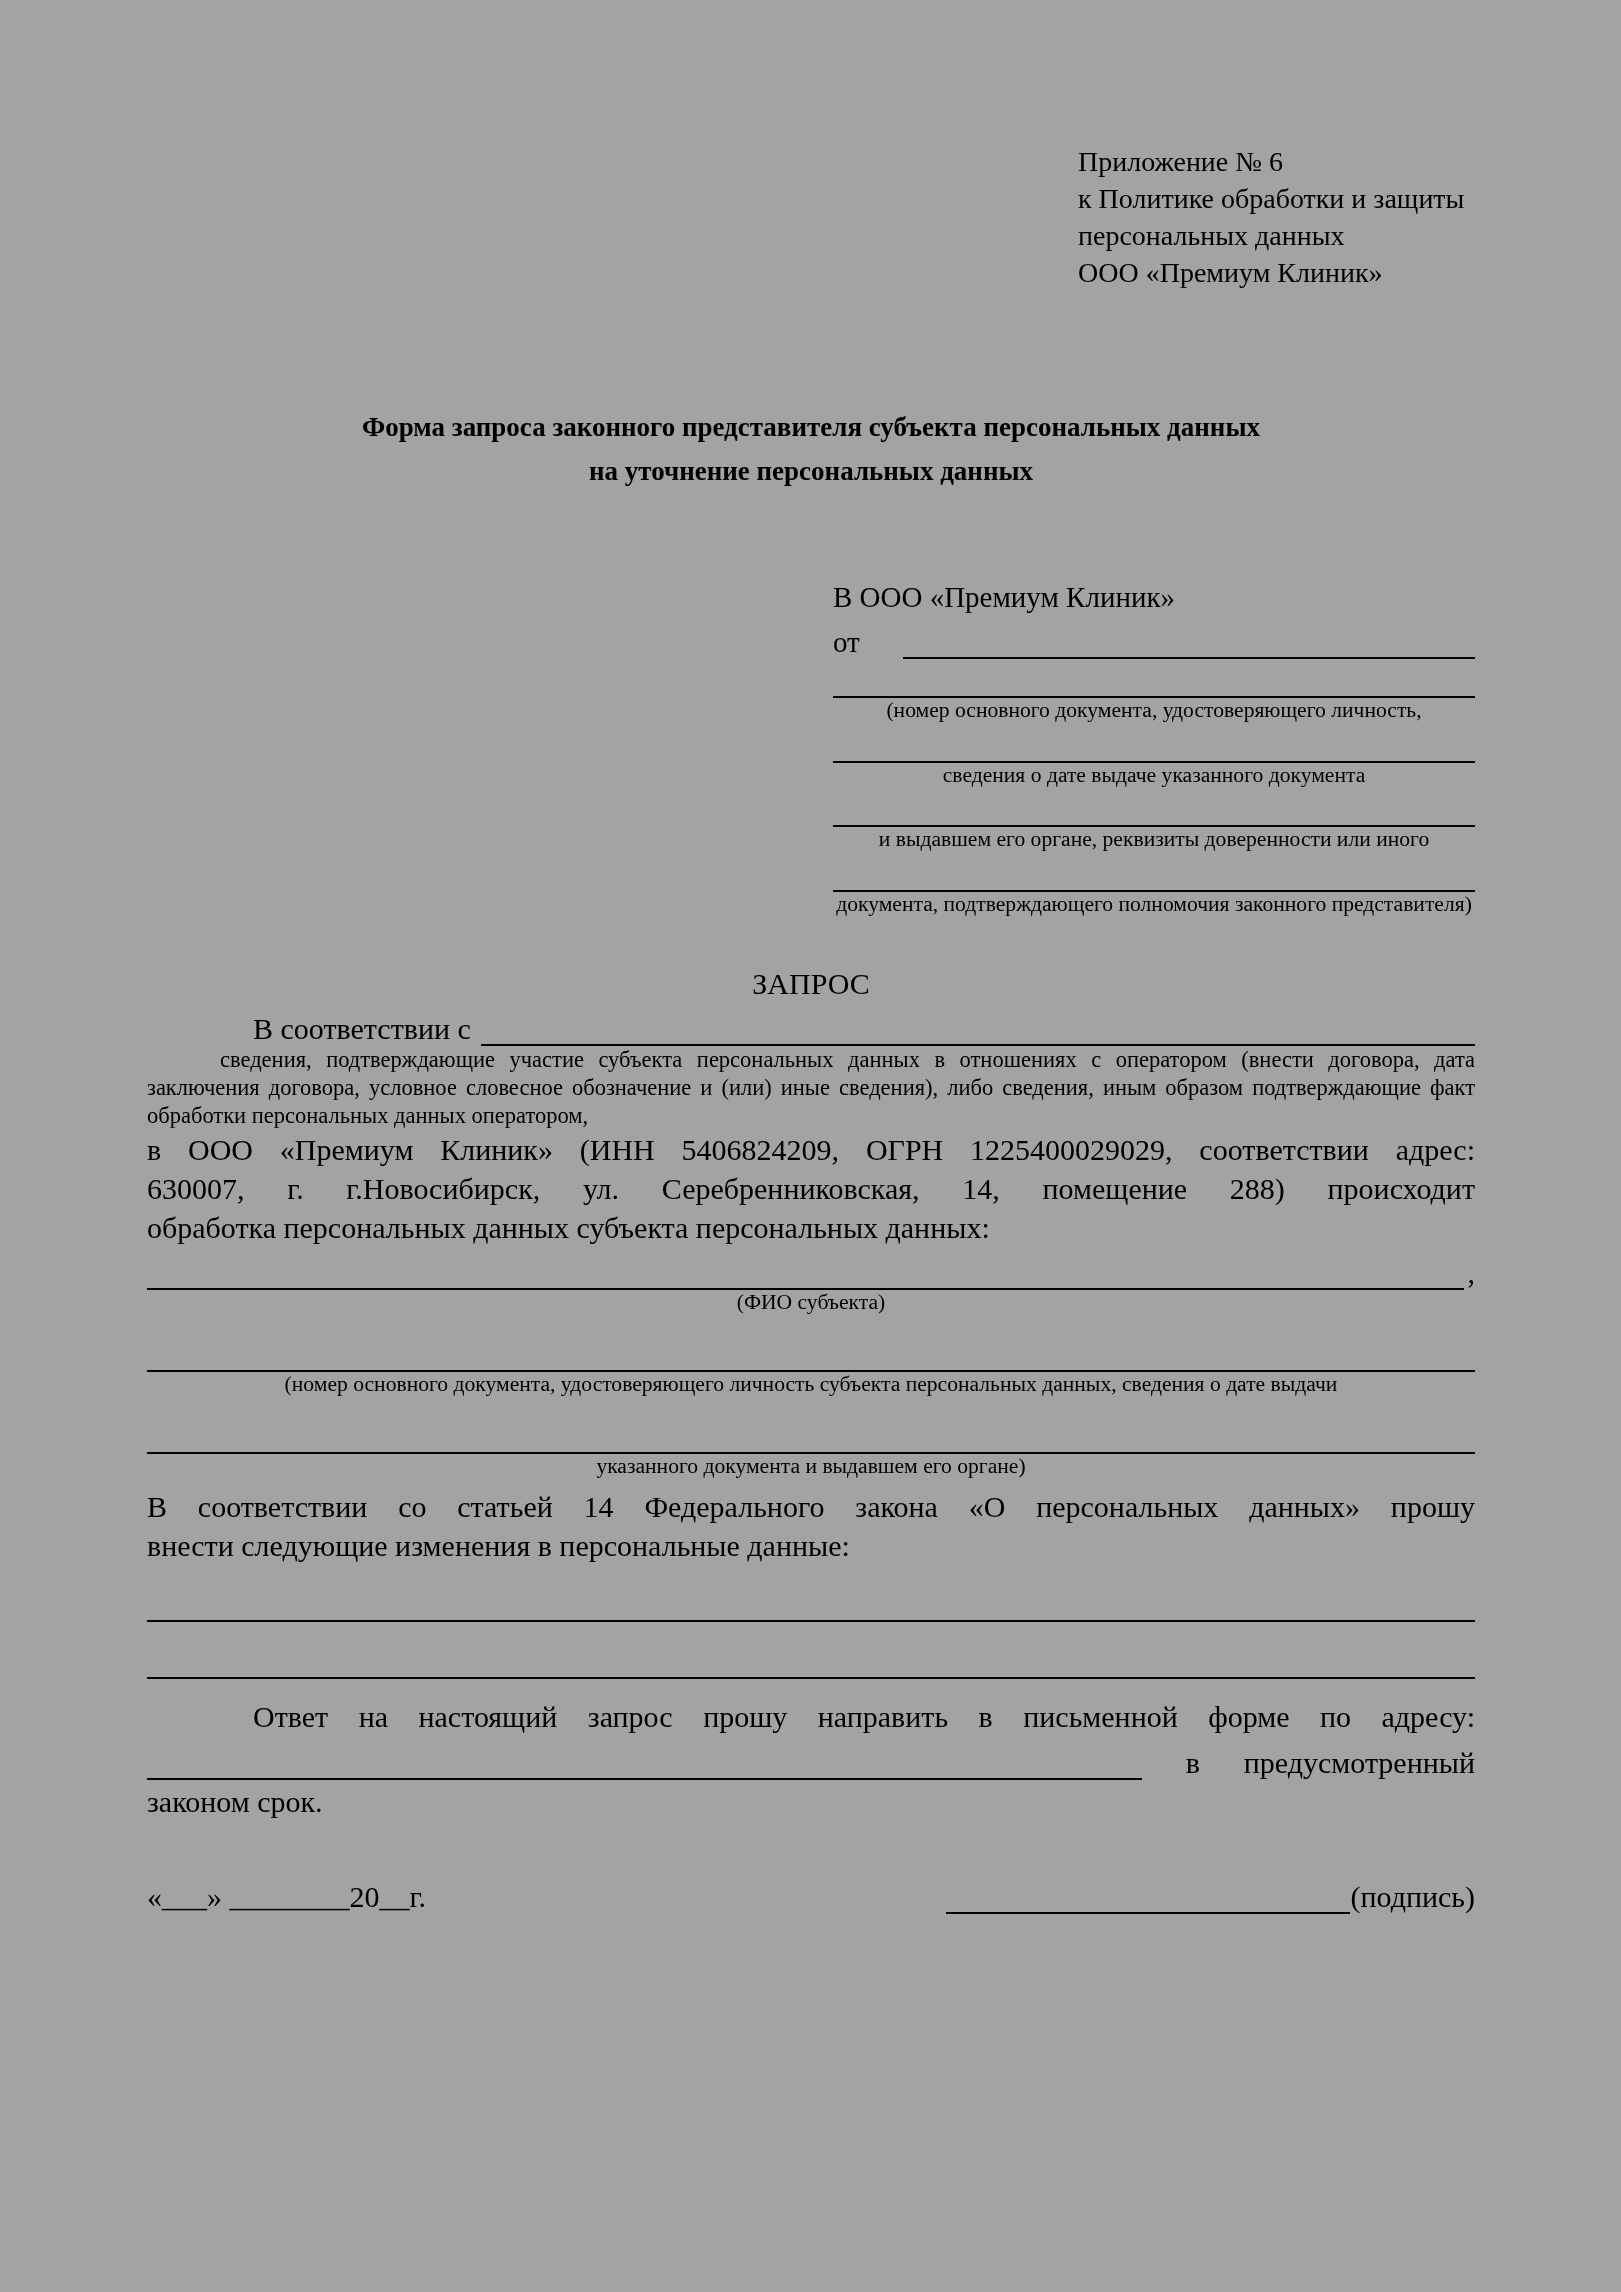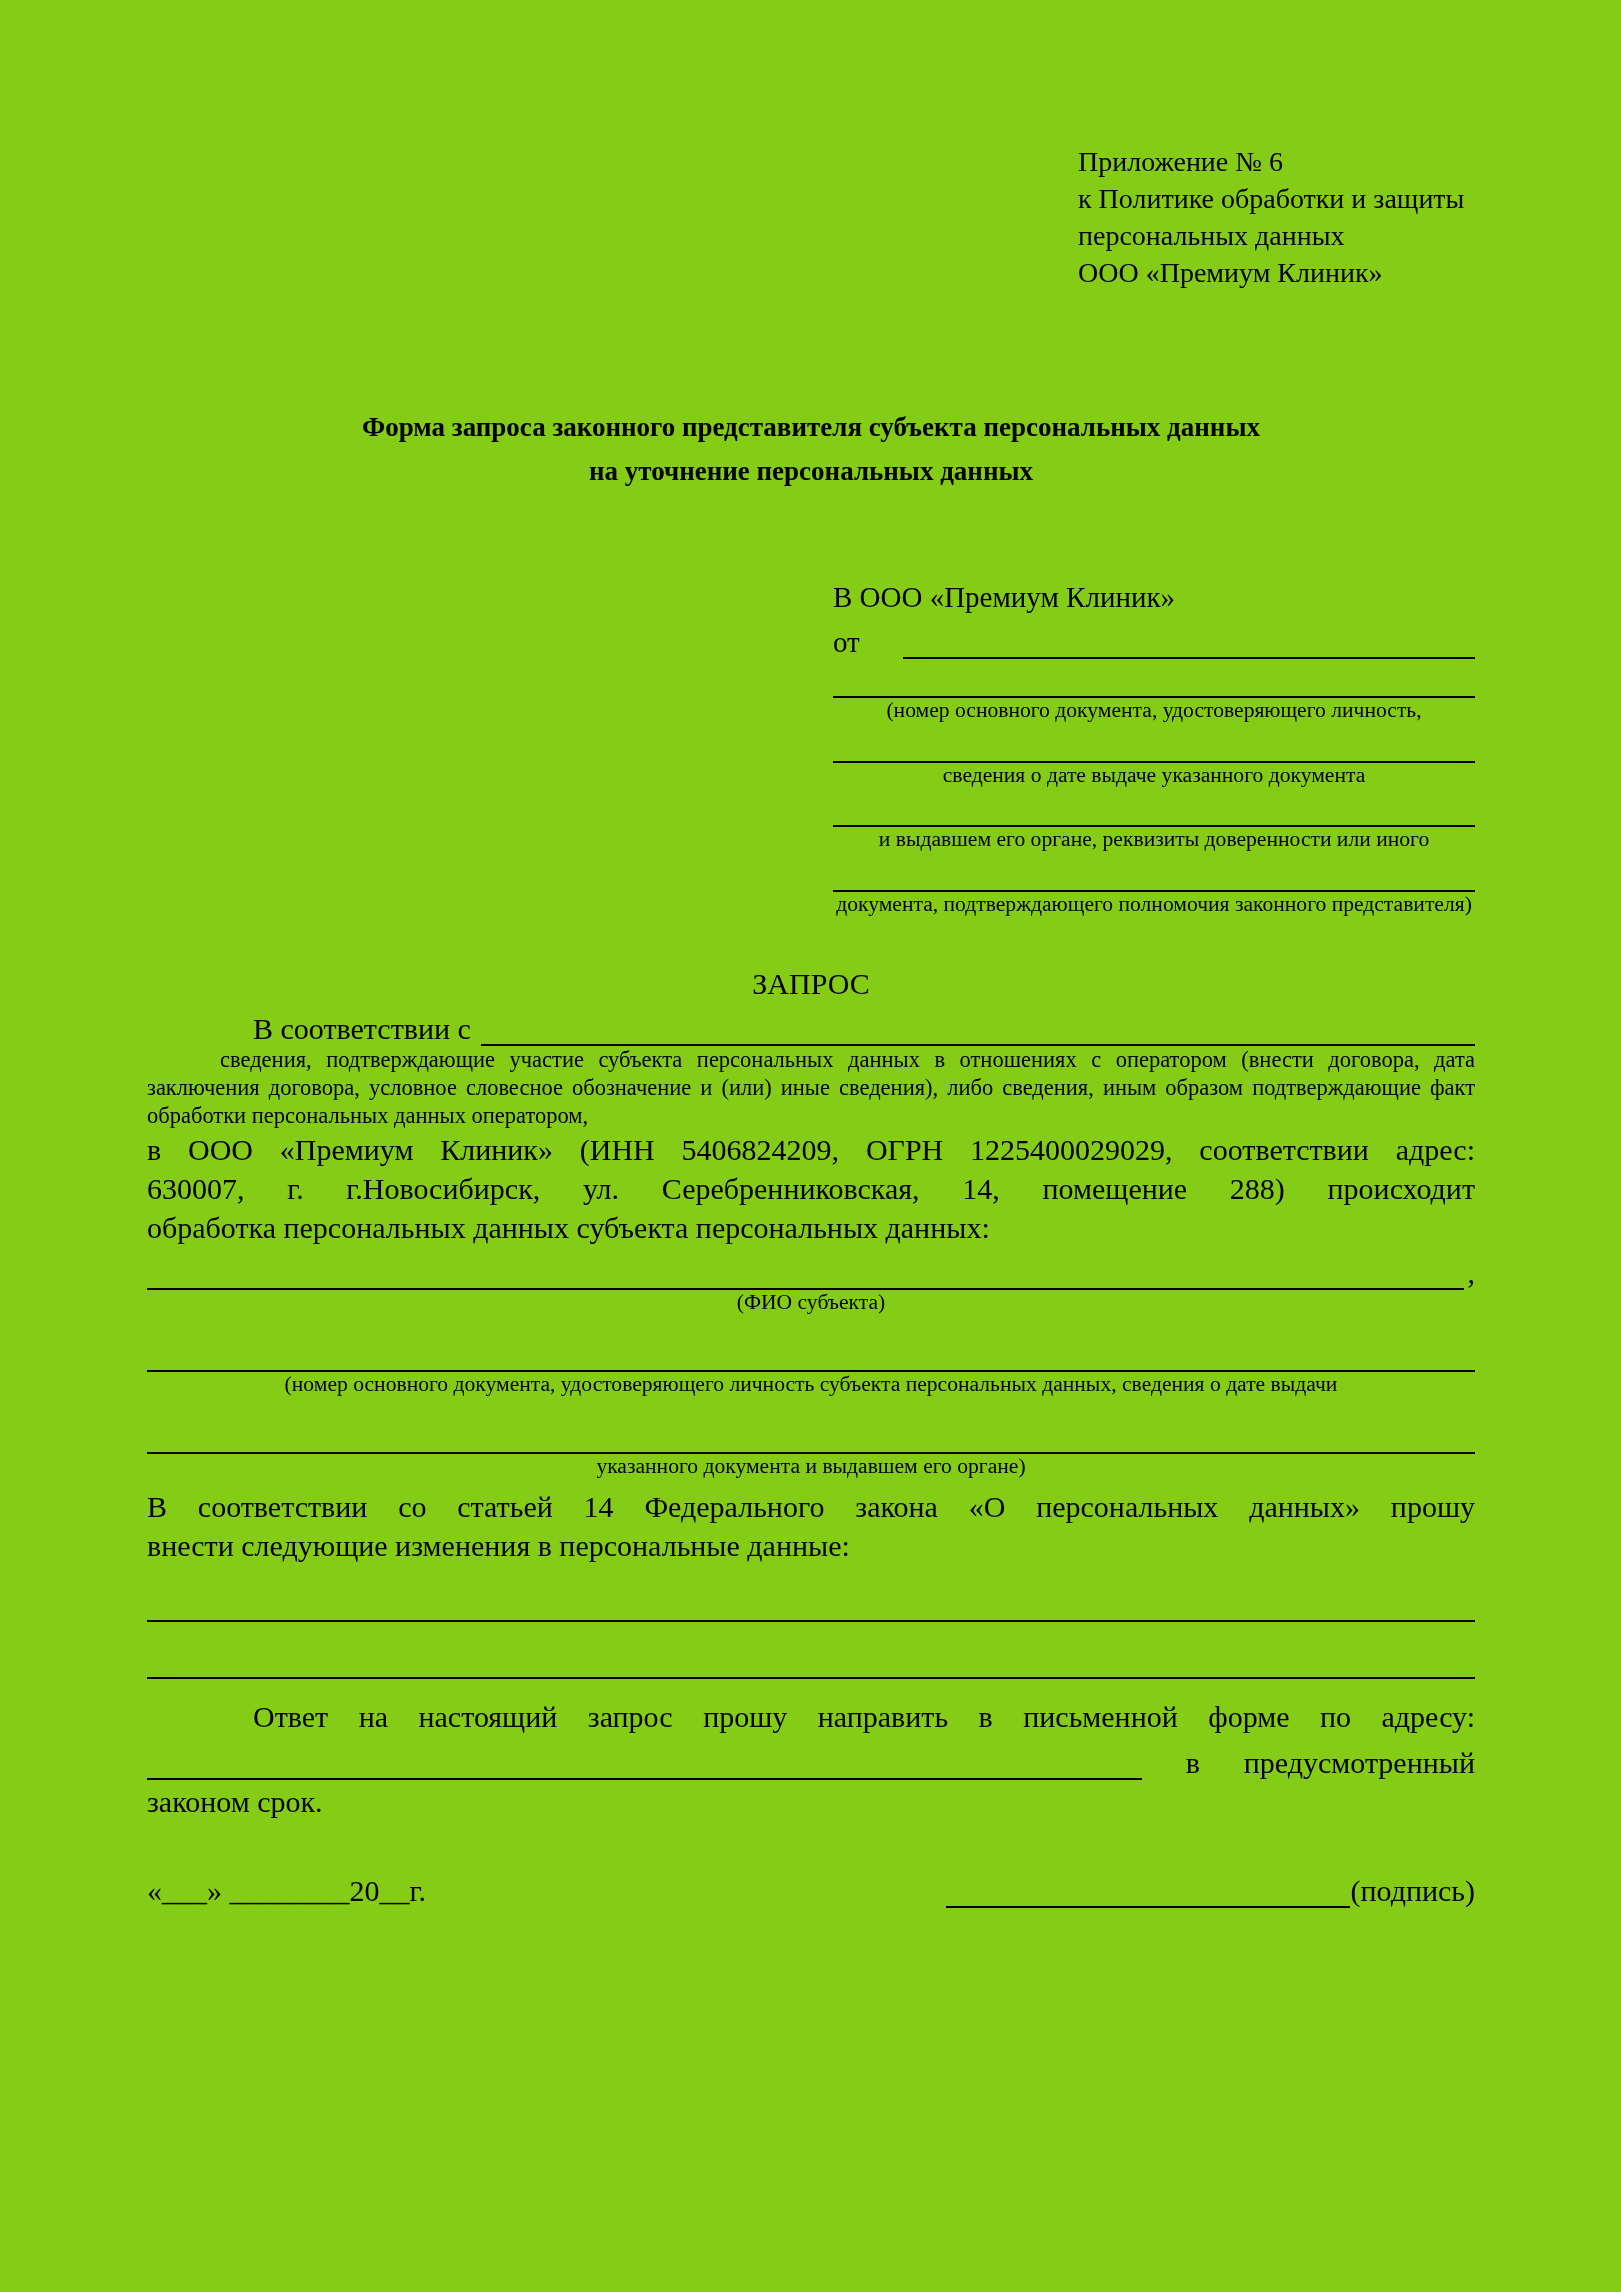--- a/index.html
+++ b/index.html
@@ -8,21 +8,21 @@
     width: 1621px;
     height: 2293px;
     font-family: "Liberation Serif", "DejaVu Serif", serif;
     color: #000;
   }
   .page {
     width: 1621px;
     height: 2293px;
     padding: 0 146px 0 147px;
     overflow: hidden;
-    background: #84cc16;
+    background: #a3a3a3;
   }
 
   
   .header-block {
     margin-top: 143px;
     margin-left: 931px;
     font-size: 28px;
     line-height: 37px;
   }
 
@@ -132,21 +132,21 @@
     flex: 0 0 995px;
     border-bottom: 2px solid #000;
     height: 31px;
   }
   .answer-line3 { line-height: 43px; }
 
   .footer-row {
     margin-top: 51px;
     display: flex;
     justify-content: space-between;
-    align-items: flex-start;
+    align-items: center;
     font-size: 30px;
     height: 45px;
     font-family: Liberation Serif, serif;
   }
   .sig-group {
     display: flex;
     align-items: flex-end;
   }
   .sig-fill {
     width: 404px;

